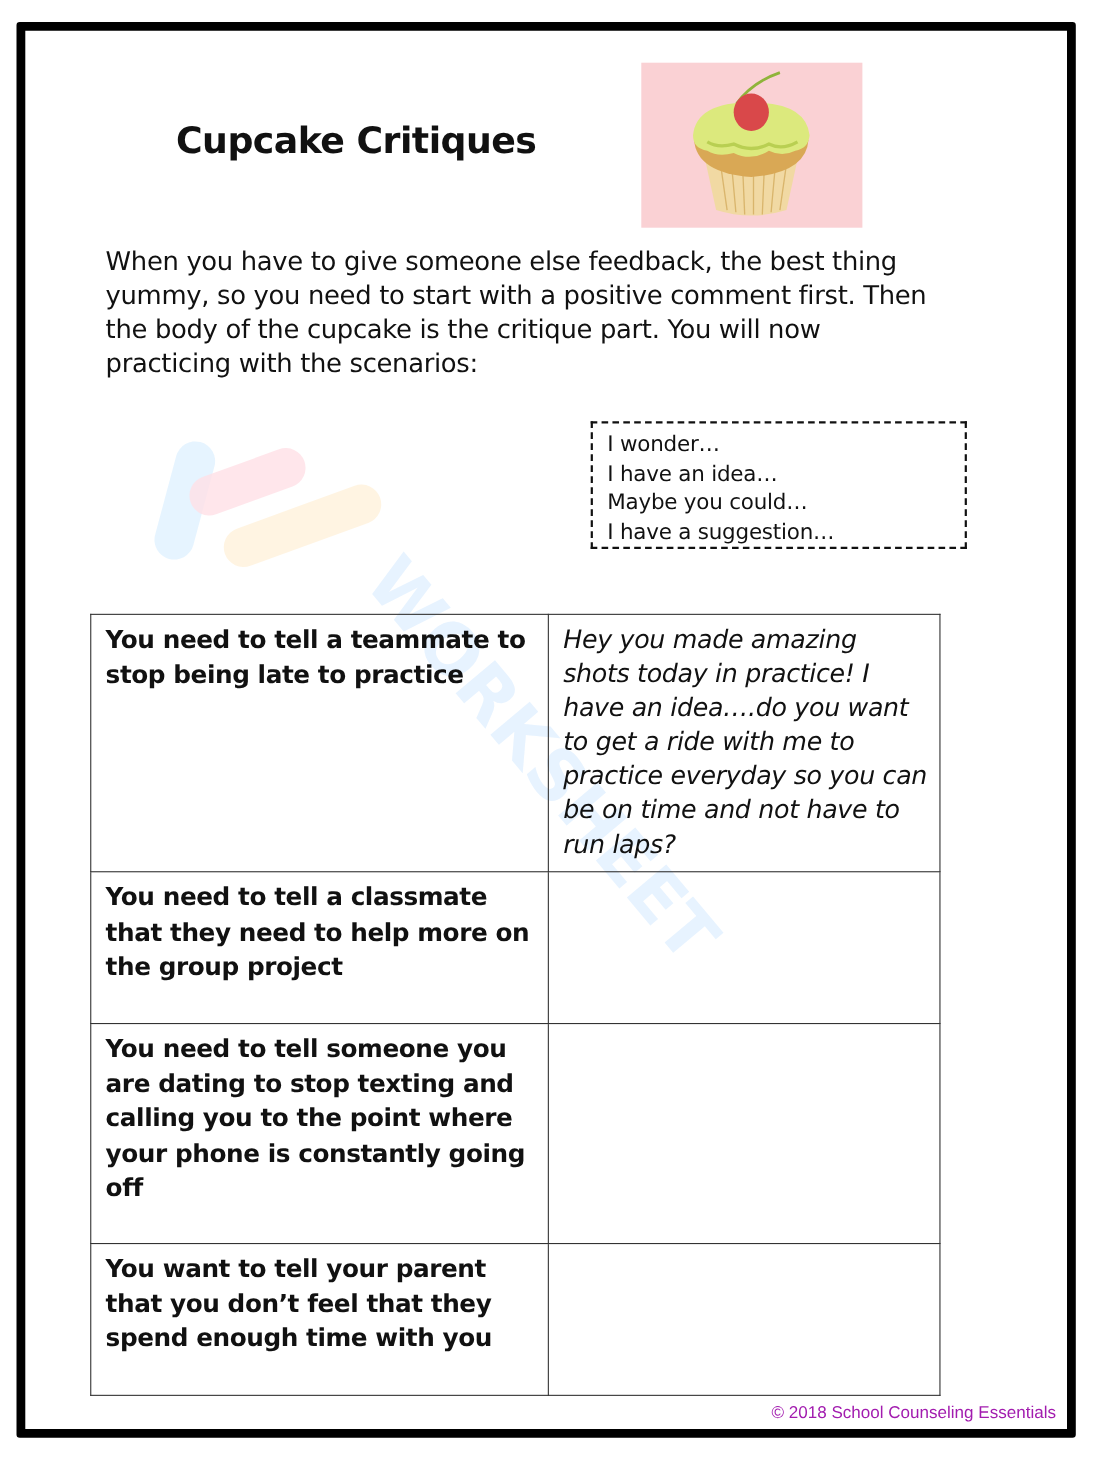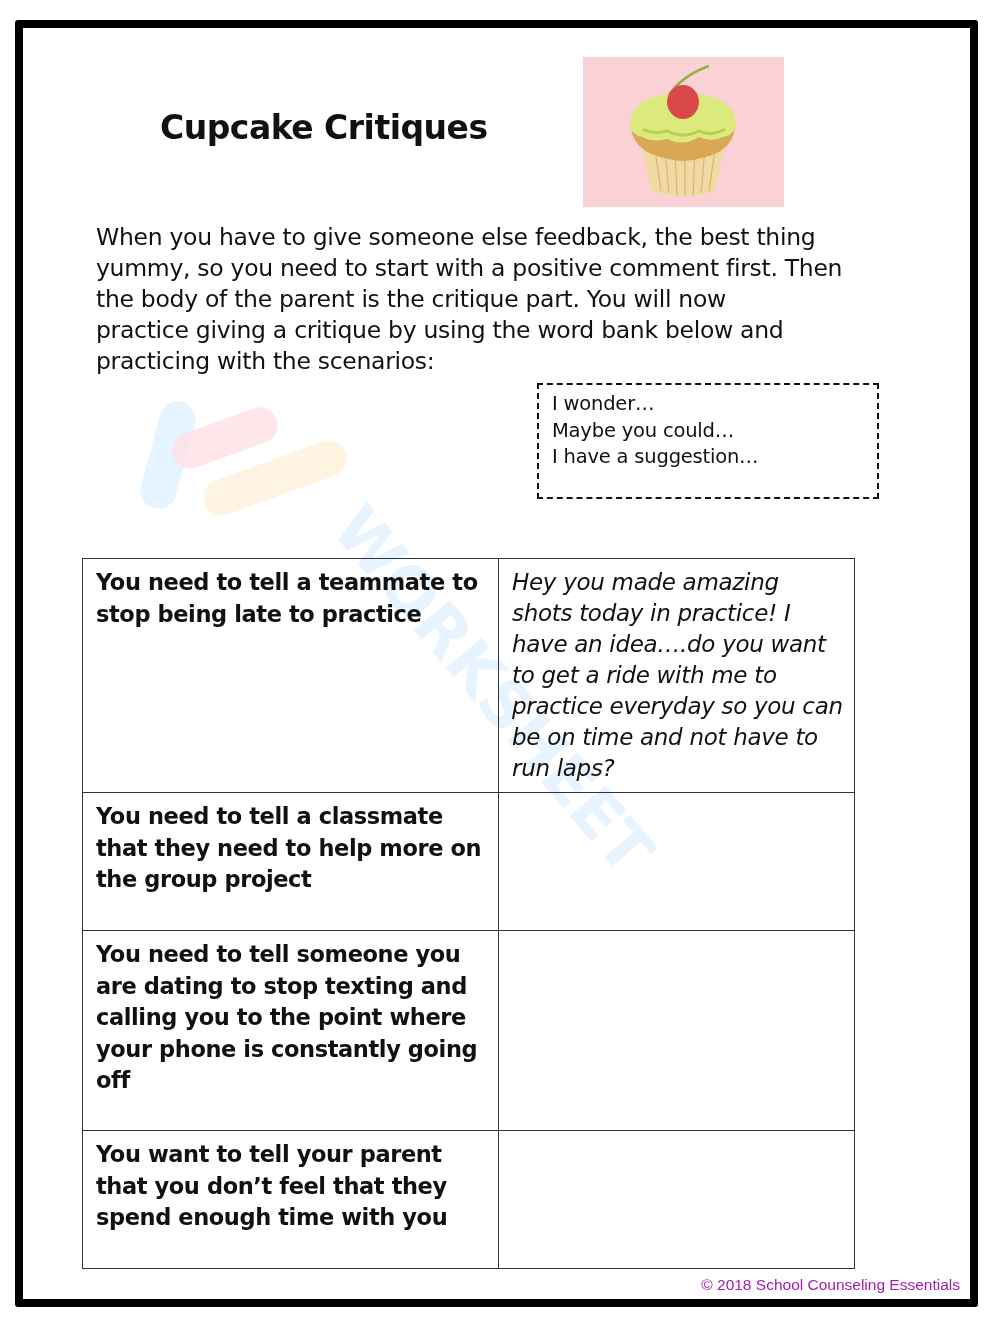--- a/index.html
+++ b/index.html
@@ -59,27 +59,27 @@
     <path d="M48 70 Q50 100 100 104 Q150 100 152 70 Z" fill="#d9a855"></path>
     <path d="M47 66 Q50 36 100 36 Q150 36 153 66 Q152 78 140 80 Q128 86 116 80 Q100 90 84 82 Q70 86 60 80 Q47 78 47 66 Z" fill="#dce97d"></path>
     <path d="M60 72 Q70 78 84 74 Q100 82 116 74 Q128 80 142 72" stroke="#b9cf52" stroke-width="3" fill="none"></path>
     <ellipse cx="100" cy="45" rx="16" ry="17" fill="#d9484a"></ellipse>
   </svg>
 </div>
 
 <div class="intro">
   <p>When you have to give someone else feedback, the best thing</p>
   <p>yummy, so you need to start with a positive comment first.  Then</p>
-  <p>the body of the parent is the critique part.  You will now</p>
-  <p>practice giving a critique by using the word bank below and</p>
+  <p>the body of the cupcake is the critique part.  You will now</p>
   <p>practicing with the scenarios:</p>
 </div>
 
 <div class="wordbank">
   <div>I wonder…</div>
+  <div>I have an idea…</div>
   <div>Maybe you could…</div>
   <div>I have a suggestion…</div>
 </div>
 
 <table class="scen">
   <tbody>
       <tr class="r1">
     <td class="prompt">You  need to tell a teammate to stop being late to practice</td>
     <td class="answer">Hey you made amazing shots today in practice!  I have an idea….do you want to get a ride with me to practice everyday so you can be on time and not have to run laps?</td>
   </tr>

